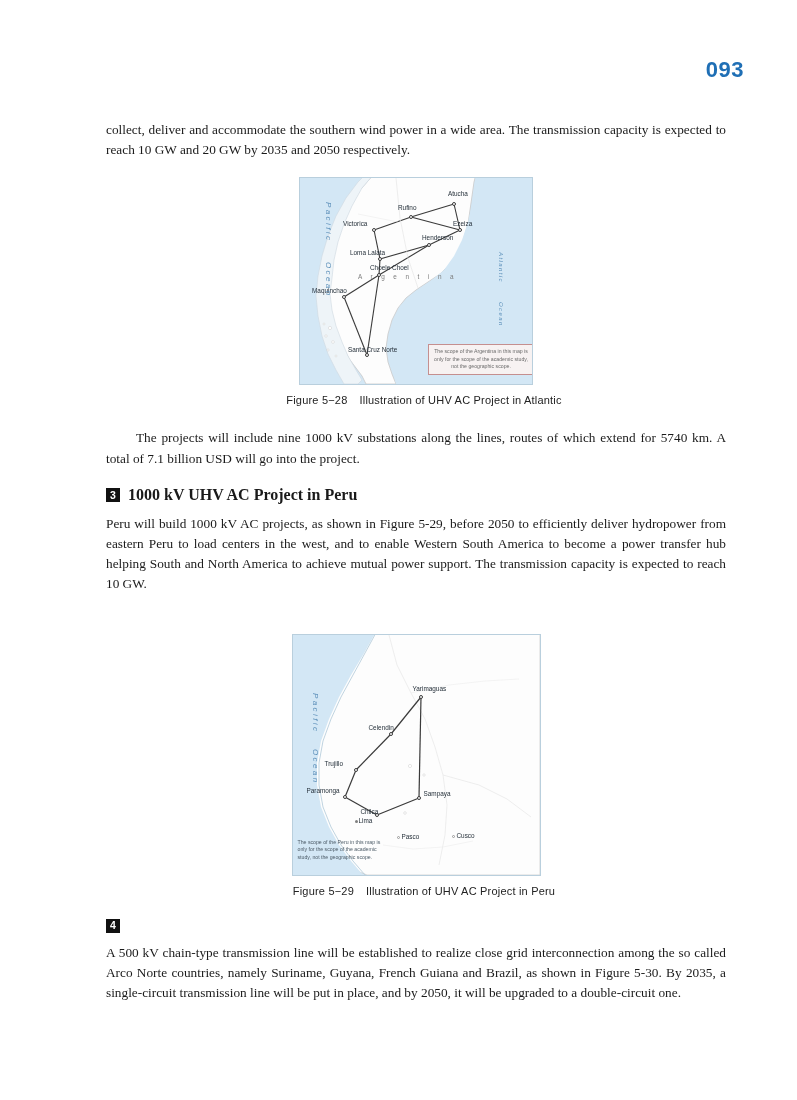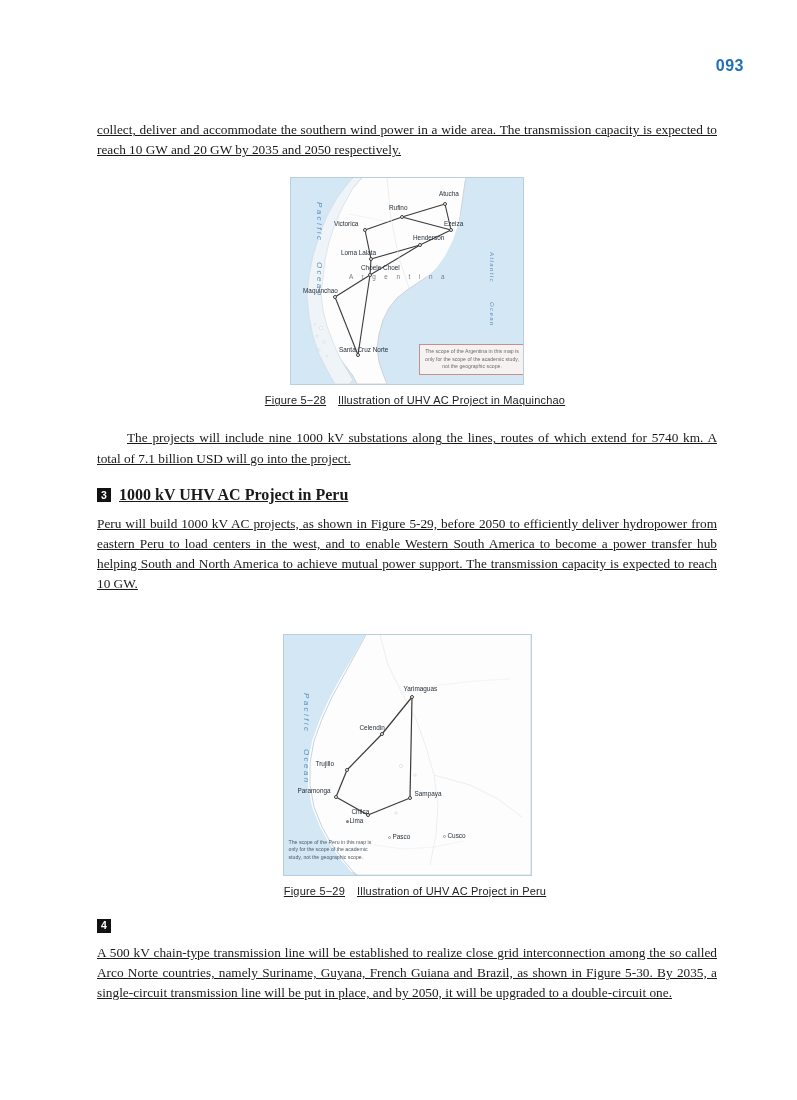--- a/index.html
+++ b/index.html
@@ -19,31 +19,30 @@
     position: absolute;
     left: 0; top: 0;
     width: 797px;
     height: 1100px;
   }
   .page-number {
     position: absolute;
     right: 53px;
     top: 57px;
     font-family: "Liberation Sans", sans-serif;
-    font-size: 16px;
+    font-size: 22px;
     font-weight: bold;
     color: #1f6fb5;
     letter-spacing: 0.5px;
   }
   .content {
     position: absolute;
-    left: 97px;
+    left: 106px;
     top: 120px;
     width: 620px;
-    text-decoration: underline;
   }
   p.body {
     font-size: 13.3px;
     line-height: 1.52;
     margin: 0 0 0 0;
     text-align: justify;
   }
   p.indent {
     text-indent: 30px;
   }
@@ -241,21 +240,21 @@
 
           <div class="ocean-label vert" style="left:24px;top:24px;">Pacific</div>
           <div class="ocean-label vert" style="left:24px;top:84px;">Ocean</div>
           <div class="ocean-label vert small" style="left:198px;top:74px;">Atlantic</div>
           <div class="ocean-label vert small" style="left:198px;top:124px;">Ocean</div>
 
           <div class="map-note boxed" style="left:128px;top:166px;width:96px;">The scope of the Argentina in this map is only for the scope of the academic study, not the geographic scope.</div>
         </div>
       </div>
       <figcaption>
-        <span class="lbl">Figure 5−28</span><span>Illustration of UHV AC Project in Maquinchao</span>
+        <span class="lbl">Figure 5−28</span><span>Illustration of UHV AC Project in Atlantic</span>
       </figcaption>
     </figure>
 
     <div class="spacer-lg"></div>
 
     <p class="body indent">The projects will include nine 1000 kV substations along the lines, routes of which extend for 5740 km. A total of 7.1 billion USD will go into the project.</p>
 
     <div class="spacer-md"></div>
 
     <div class="subhead">

